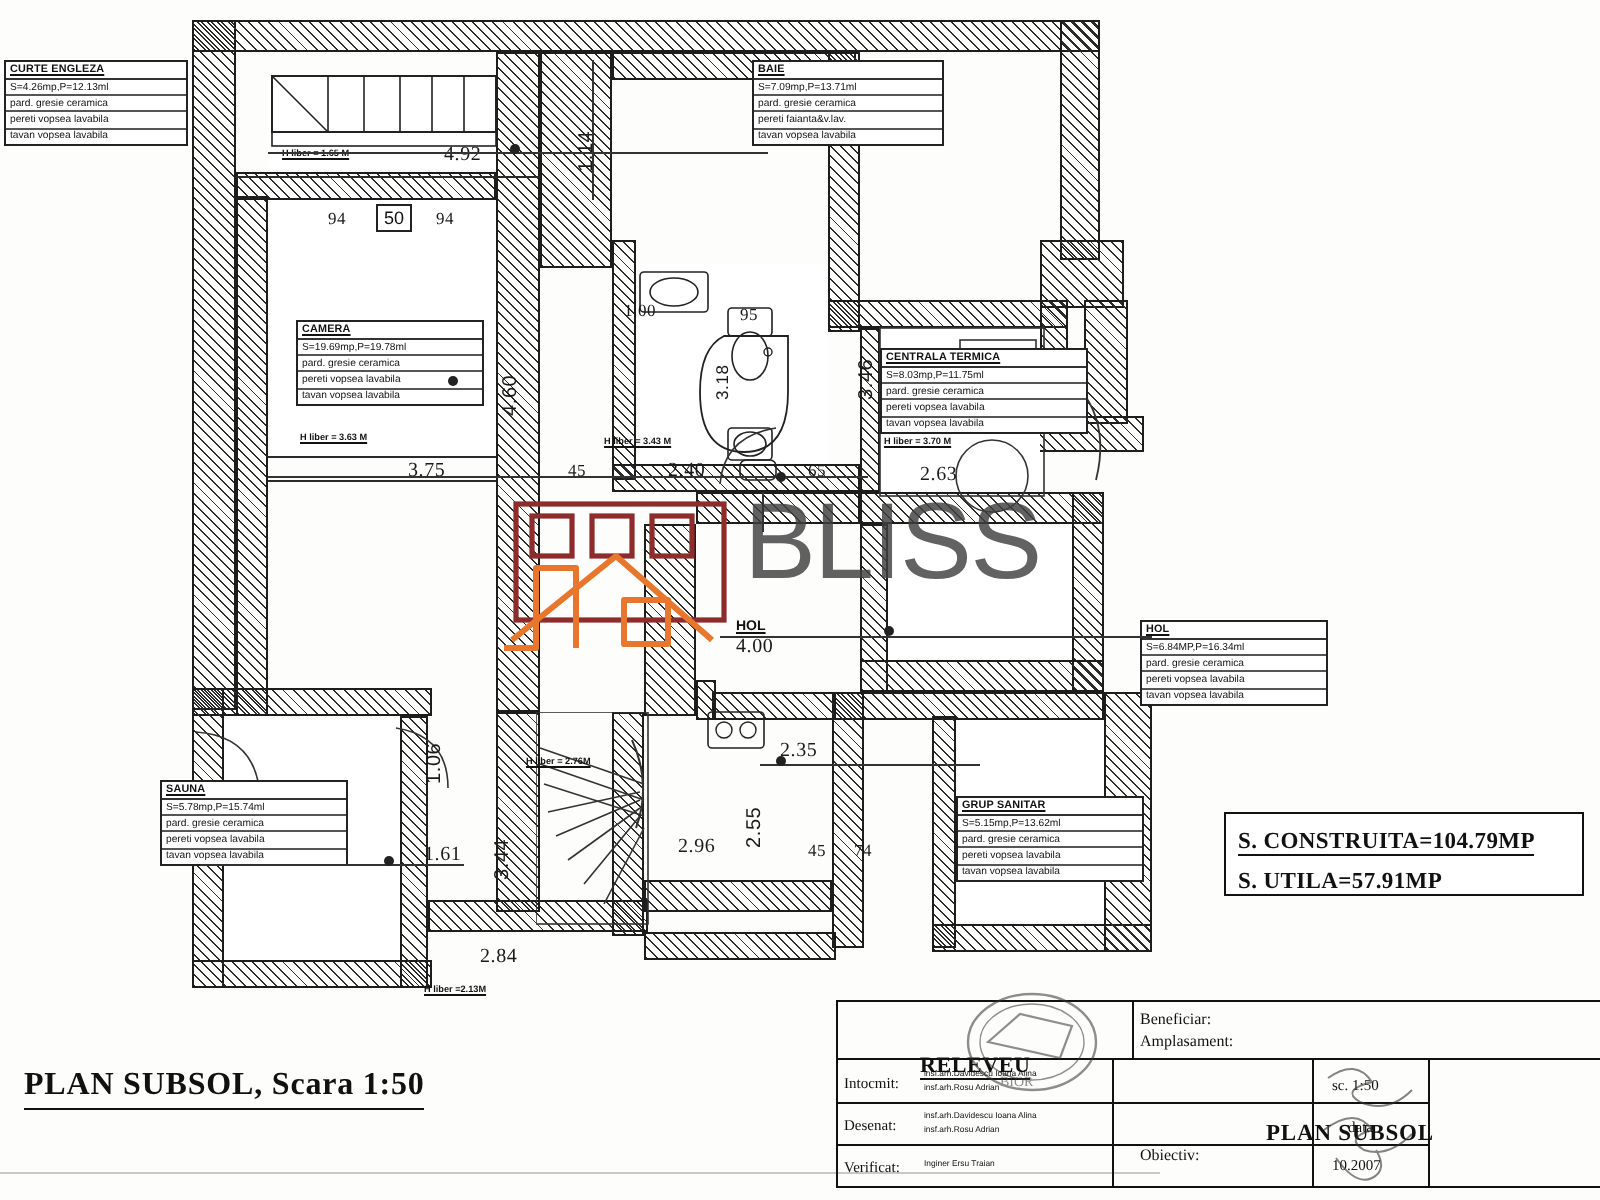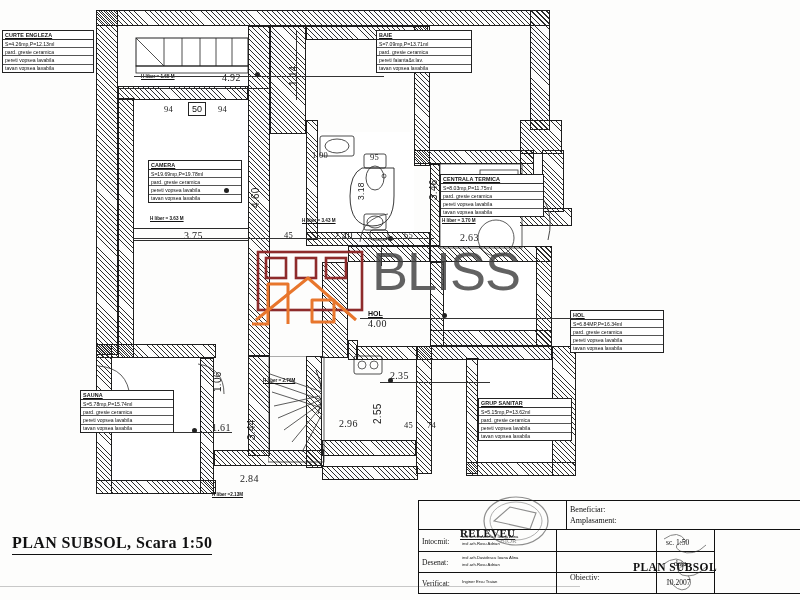--- a/index.html
+++ b/index.html
@@ -291,21 +291,21 @@
   <div class="dimv" style="left:288px;top:86px;">1.14</div>
   <div class="dim sm" style="left:164px;top:104px;">94</div>
   <div class="dimbox" style="left:188px;top:102px;">50</div>
   <div class="dim sm" style="left:218px;top:104px;">94</div>
 
   <div class="dim sm" style="left:312px;top:150px;">1.00</div>
   <div class="dim sm" style="left:370px;top:152px;">95</div>
   <div class="dimv sm" style="left:356px;top:200px;">3.18</div>
   <div class="dimv" style="left:428px;top:200px;">3.46</div>
 
-  <div class="dim" style="left:184px;top:230px;">3.75</div>
+  <div class="dim" style="left:204px;top:230px;">3.75</div>
   <div class="dimv" style="left:250px;top:208px;">4.60</div>
   <div class="dim sm" style="left:284px;top:230px;">45</div>
   <div class="dim" style="left:334px;top:230px;">2.40</div>
   <div class="dim sm" style="left:404px;top:230px;">65</div>
   <div class="dim" style="left:460px;top:232px;">2.63</div>
   <div class="hliber" style="left:302px;top:218px;">H liber = 3.43 M</div>
 
   <div class="dimv" style="left:212px;top:392px;">1.06</div>
   <div class="hliber" style="left:263px;top:378px;">H liber = 2.76M</div>
   <div class="dim" style="left:390px;top:370px;">2.35</div>
@@ -325,20 +325,24 @@
   <div class="dot" style="left:224px;top:188px;"></div>
   <div class="dimline" style="left:360px;top:318px;width:216px;"></div>
   <div class="dot" style="left:442px;top:313px;"></div>
   <div class="dimline" style="left:100px;top:432px;width:132px;"></div>
   <div class="dot" style="left:192px;top:428px;"></div>
   <div class="dimline" style="left:380px;top:382px;width:110px;"></div>
   <div class="dot" style="left:388px;top:378px;"></div>
   <div class="dimlinev" style="left:296px;top:30px;height:70px;"></div>
   <div class="dimlinev" style="left:381px;top:246px;height:20px;"></div>
 
+  <div id="areasbox">
+    <div>S. CONSTRUITA=104.79MP</div><br>
+    <div>S. UTILA=57.91MP</div>
+  </div>
 
   <div id="plantitle">PLAN SUBSOL, Scara 1:50</div>
 
   <div id="cartus">
     <div class="vline" style="left:0px;top:0px;height:92px;"></div>
     <div class="vline" style="left:138px;top:28px;height:64px;"></div>
     <div class="vline" style="left:238px;top:28px;height:64px;"></div>
     <div class="vline" style="left:296px;top:28px;height:64px;"></div>
     <div class="vline" style="left:148px;top:0px;height:28px;"></div>
     <div class="hline" style="left:0px;top:28px;width:382px;"></div>

